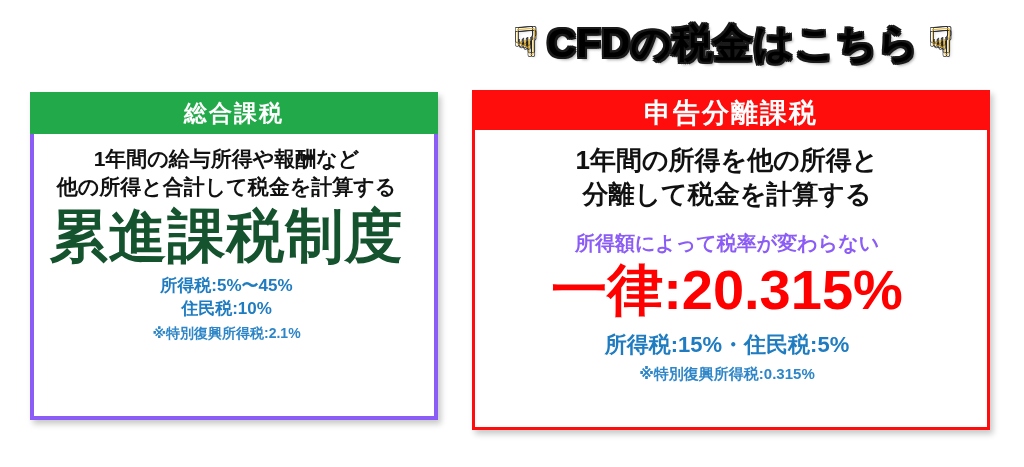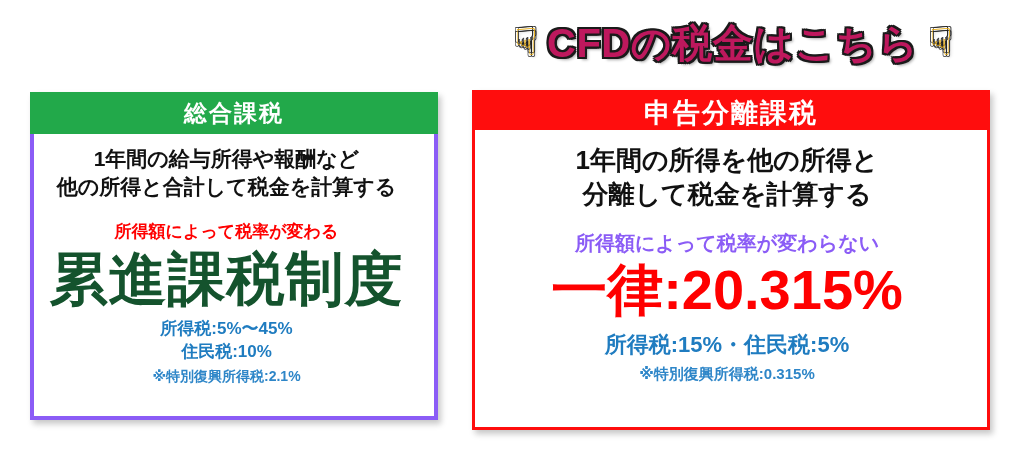--- a/index.html
+++ b/index.html
@@ -25,21 +25,21 @@
     height: 62px;
     display: flex;
     align-items: center;
     justify-content: center;
     gap: 10px;
     white-space: nowrap;
   }
   .headline-text {
     font-size: 40px;
     font-weight: bold;
-    color: #be185d;
+    color: #000000;
     letter-spacing: 0.5px;
     text-shadow:
       -2px -2px 0 #1a1a1a,  2px -2px 0 #1a1a1a,
       -2px  2px 0 #1a1a1a,  2px  2px 0 #1a1a1a,
       -2px  0   0 #1a1a1a,  2px  0   0 #1a1a1a,
        0   -2px 0 #1a1a1a,  0    2px 0 #1a1a1a,
        3px  3px 3px rgba(0,0,0,0.35);
   }
   .hand-icon {
     font-size: 38px;
@@ -159,21 +159,20 @@
   <span class="hand-icon">☟</span>
   <span class="headline-text">CFDの税金はこちら</span>
   <span class="hand-icon">☟</span>
 </div>
 
 <div class="card" id="card-sougou">
   <div class="card-header">総合課税</div>
   <div class="card-body">
     <div class="desc">1年間の給与所得や報酬など
 他の所得と合計して税金を計算する</div>
-    <div class="note-red">所得額によって税率が変わる</div>
     <div class="big">累進課税制度</div>
     <div class="rate-line desc">所得税:5%〜45%
 住民税:10%</div>
     <div class="footnote">※特別復興所得税:2.1%</div>
   </div>
 </div>
 
 <div class="card" id="card-bunri">
   <div class="card-header">申告分離課税</div>
   <div class="card-body">

